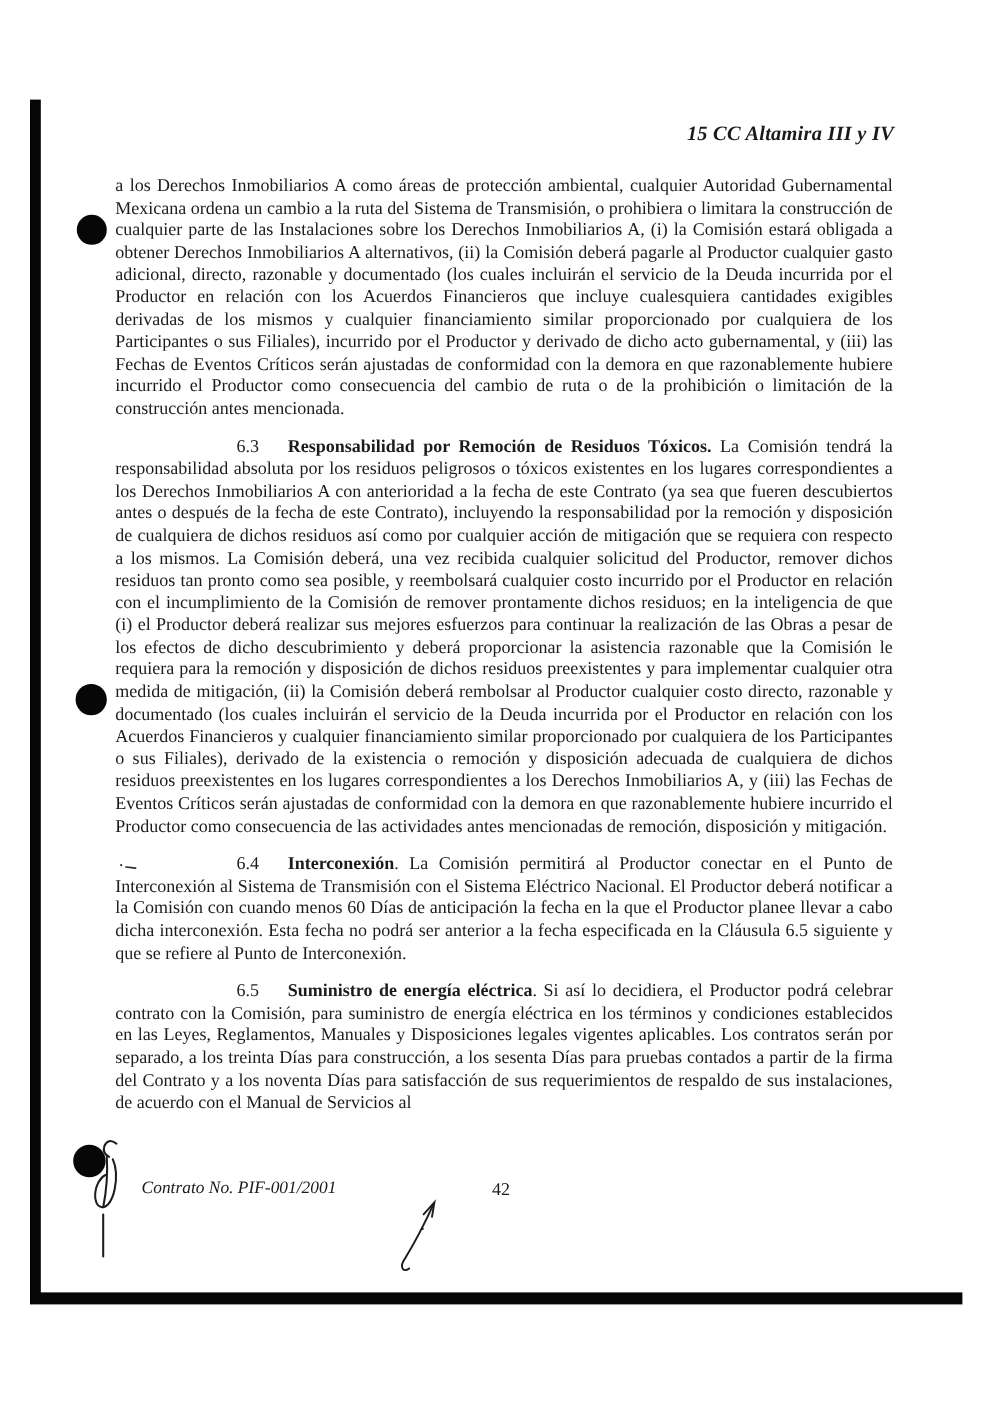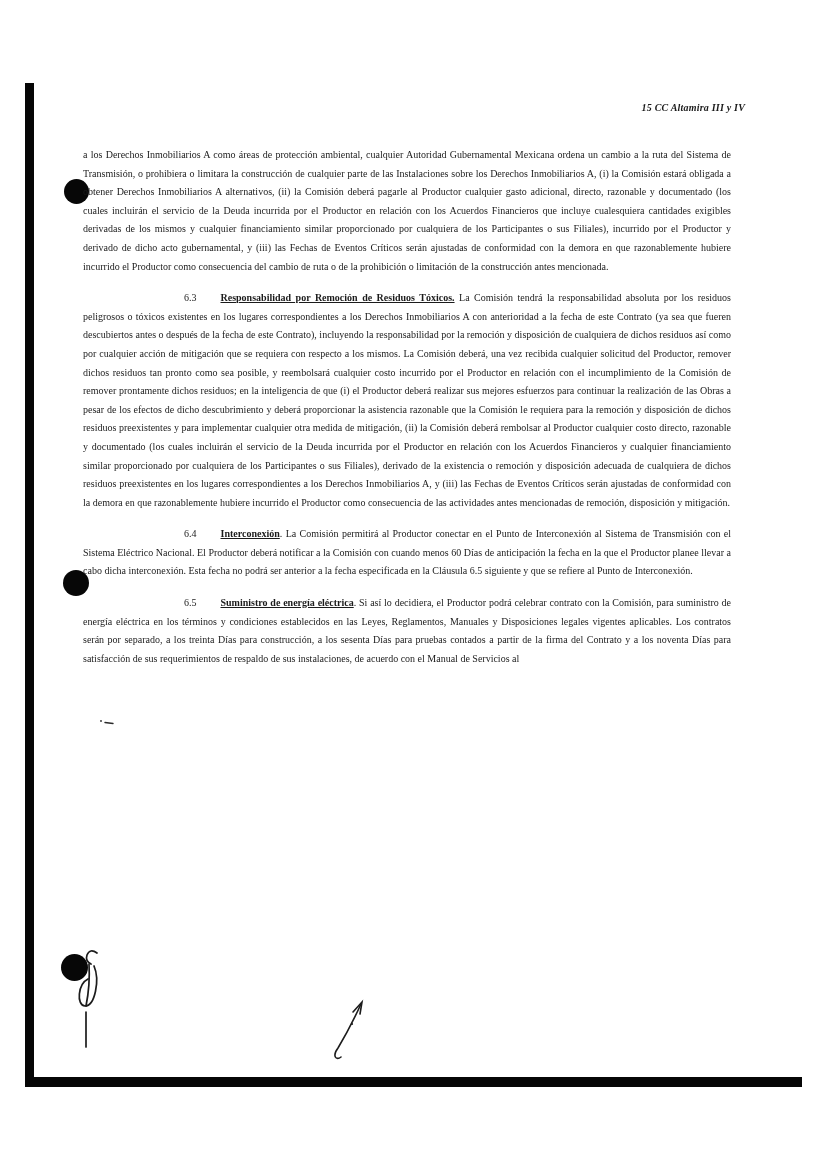--- a/index.html
+++ b/index.html
@@ -16,35 +16,35 @@
   
   .edge-left   { position:absolute; left:25px; top:83px;  width:9px;  height:1003px; background:#060606; }
   .edge-bottom { position:absolute; left:25px; top:1077px; width:777px; height:10px;  background:#060606; }
   .punch { position:absolute; border-radius:50%; background:#070707; }
   .punch-1 { left:64px; top:179px; width:25px; height:25px; }
   .punch-2 { left:63px; top:570px; width:26px; height:26px; }
   .punch-3 { left:61px; top:954px; width:27px; height:27px; }
 
   .header-tag {
     position:absolute; top:102px; right:83px;
-    font-style:italic; font-weight:bold; font-size:10px;
+    font-style:italic; font-weight:bold; font-size:17px;
     letter-spacing:0.2px;
   }
 
   .content {
-    position:absolute; left:83px; top:146px; width:648px;
-    font-size:10px; line-height:18.6px;
+    position:absolute; left:96px; top:146px; width:648px;
+    font-size:15px; line-height:18.6px;
     text-align:justify;
   }
   .content p { margin:0; }
   .content p.sec { margin-top:13px; }
   .gap { display:inline-block; width:24px; }
   .indent { display:inline-block; width:101px; }
   .secnum { font-weight:normal; }
-  .sectitle { font-weight:bold; text-decoration:underline; }
+  .sectitle { font-weight:bold; }
 
   .footer {
     position:absolute; left:0; top:982px; width:828px; height:22px;
     font-size:14.5px;
   }
   .footer .contract { position:absolute; left:118px; top:0; font-style:italic; }
   .footer .pagenum  { position:absolute; left:410px; top:2px; font-size:15px; }
 
   svg.marks { position:absolute; left:0; top:0; pointer-events:none; }
 </style>
@@ -67,20 +67,24 @@
     <p>a los Derechos Inmobiliarios A como áreas de protección ambiental, cualquier Autoridad Gubernamental Mexicana ordena un cambio a la ruta del Sistema de Transmisión, o prohibiera o limitara la construcción de cualquier parte de las Instalaciones sobre los Derechos Inmobiliarios A, (i) la Comisión estará obligada a obtener Derechos Inmobiliarios A alternativos, (ii) la Comisión deberá pagarle al Productor cualquier gasto adicional, directo, razonable y documentado (los cuales incluirán el servicio de la Deuda incurrida por el Productor en relación con los Acuerdos Financieros que incluye cualesquiera cantidades exigibles derivadas de los mismos y cualquier financiamiento similar proporcionado por cualquiera de los Participantes o sus Filiales), incurrido por el Productor y derivado de dicho acto gubernamental, y (iii) las Fechas de Eventos Críticos serán ajustadas de conformidad con la demora en que razonablemente hubiere incurrido el Productor como consecuencia del cambio de ruta o de la prohibición o limitación de la construcción antes mencionada.</p>
 
     <p class="sec"><span class="indent"></span><span class="secnum">6.3</span><span class="gap"></span><span class="sectitle">Responsabilidad por Remoción de Residuos Tóxicos.</span><span> La Comisión tendrá la responsabilidad absoluta por los residuos peligrosos o tóxicos existentes en los lugares correspondientes a los Derechos Inmobiliarios A con anterioridad a la fecha de este Contrato (ya sea que fueren descubiertos antes o después de la fecha de este Contrato), incluyendo la responsabilidad por la remoción y disposición de cualquiera de dichos residuos así como por cualquier acción de mitigación que se requiera con respecto a los mismos. La Comisión deberá, una vez recibida cualquier solicitud del Productor, remover dichos residuos tan pronto como sea posible, y reembolsará cualquier costo incurrido por el Productor en relación con el incumplimiento de la Comisión de remover prontamente dichos residuos; en la inteligencia de que (i) el Productor deberá realizar sus mejores esfuerzos para continuar la realización de las Obras a pesar de los efectos de dicho descubrimiento y deberá proporcionar la asistencia razonable que la Comisión le requiera para la remoción y disposición de dichos residuos preexistentes y para implementar cualquier otra medida de mitigación, (ii) la Comisión deberá rembolsar al Productor cualquier costo directo, razonable y documentado (los cuales incluirán el servicio de la Deuda incurrida por el Productor en relación con los Acuerdos Financieros y cualquier financiamiento similar proporcionado por cualquiera de los Participantes o sus Filiales), derivado de la existencia o remoción y disposición adecuada de cualquiera de dichos residuos preexistentes en los lugares correspondientes a los Derechos Inmobiliarios A, y (iii) las Fechas de Eventos Críticos serán ajustadas de conformidad con la demora en que razonablemente hubiere incurrido el Productor como consecuencia de las actividades antes mencionadas de remoción, disposición y mitigación.</span></p>
 
     <p class="sec"><span class="indent"></span><span class="secnum">6.4</span><span class="gap"></span><span class="sectitle">Interconexión</span><span>.  La Comisión permitirá al Productor conectar en el Punto de Interconexión al Sistema de Transmisión con el Sistema Eléctrico Nacional. El Productor deberá notificar a la Comisión con cuando menos 60 Días de anticipación la fecha en la que el Productor planee llevar a cabo dicha interconexión. Esta fecha no podrá ser anterior a la fecha especificada en la Cláusula 6.5 siguiente y que se refiere al Punto de Interconexión.</span></p>
 
     <p class="sec"><span class="indent"></span><span class="secnum">6.5</span><span class="gap"></span><span class="sectitle">Suministro de energía eléctrica</span><span>.  Si así lo decidiera, el Productor podrá celebrar contrato con la Comisión, para suministro de energía eléctrica en los términos y condiciones establecidos en las Leyes, Reglamentos, Manuales y Disposiciones legales vigentes aplicables.  Los contratos serán por separado, a los treinta Días para construcción, a los sesenta Días para pruebas contados a partir de la firma del Contrato y a los noventa Días para satisfacción de sus requerimientos de respaldo de sus instalaciones, de acuerdo con el Manual de Servicios al</span></p>
 
   </div>
 
+  <div class="footer">
+    <span class="contract">Contrato No. PIF-001/2001</span>
+    <span class="pagenum">42</span>
+  </div>
 
   <svg class="marks" width="828" height="1169" viewBox="0 0 828 1169">
 
     <g stroke="#2a2a2a" stroke-width="1.4" fill="none" stroke-linecap="round">
       <circle cx="101" cy="721" r="0.9" fill="#2a2a2a" stroke="none"></circle>
       <path d="M 105,722.5 l 8,1"></path>
     </g>
 
     <g stroke="#1c1c1c" stroke-width="1.7" fill="none" stroke-linecap="round">
       <path d="M 97,953 q -7,-5 -10,2 q -2,6 4,9"></path>

